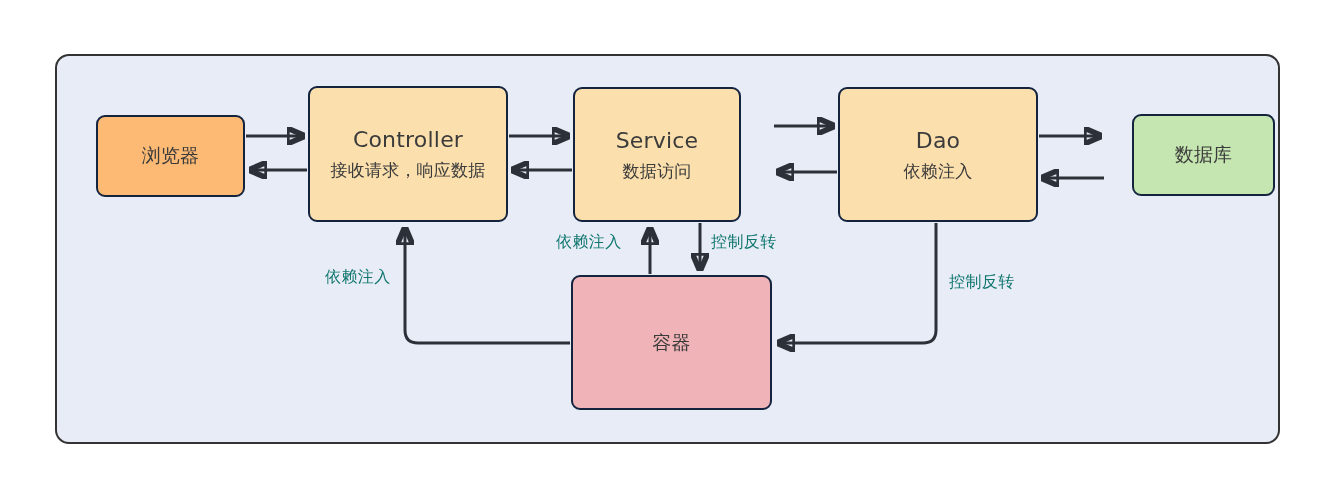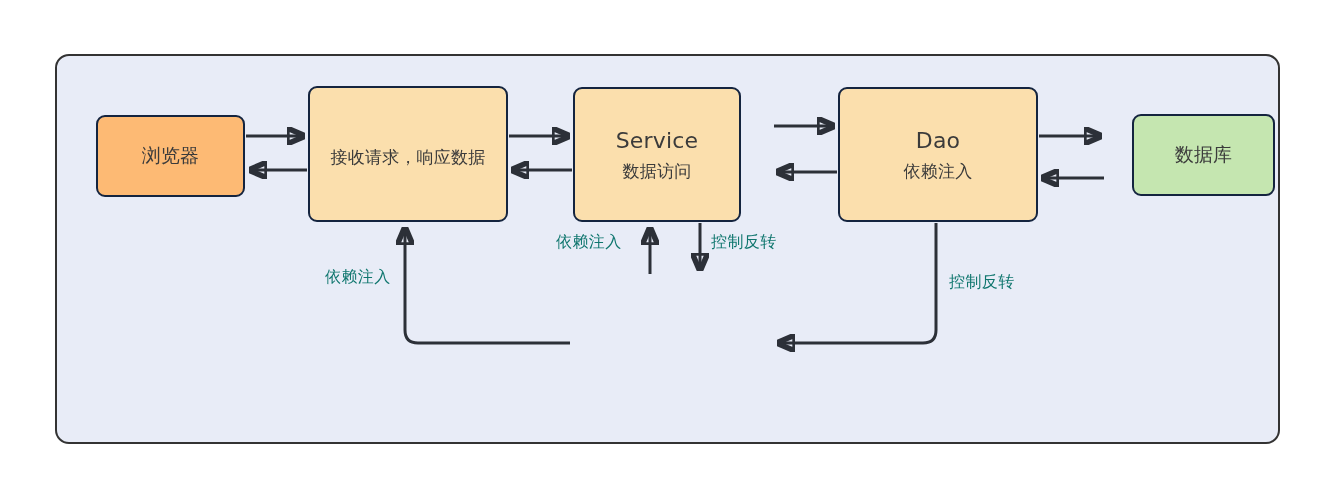--- a/index.html
+++ b/index.html
@@ -94,36 +94,40 @@
     <line x1="700" y1="223" x2="700" y2="270" marker-end="url(#ah)"></line>
 
     <path d="M 936 223 L 936 330 Q 936 343 923 343 L 778 343" marker-end="url(#ah)"></path>
   </svg>
 
   <div class="node" id="node-browser" style="background: #fdba74;">
     <span class="only">浏览器</span>
   </div>
 
   <div class="node" id="node-controller" style="background: rgb(251, 223, 173);">
+    <span class="title">Controller</span>
     <span class="sub">接收请求，响应数据</span>
   </div>
 
   <div class="node" id="node-service" style="background: rgb(251, 223, 173);">
     <span class="title">Service</span>
     <span class="sub">数据访问</span>
   </div>
 
   <div class="node" id="node-dao" style="background: rgb(251, 223, 173);">
     <span class="title">Dao</span>
     <span class="sub">依赖注入</span>
   </div>
 
   <div class="node" id="node-database" style="background: rgb(197, 230, 176); margin-left: 27px;">
     <span class="only">数据库</span>
   </div>
 
+  <div class="node" id="node-container" style="background: rgb(240, 180, 184);">
+    <span class="only">容器</span>
+  </div>
 
   <span class="elabel" id="label-di-controller">依赖注入</span>
   <span class="elabel" id="label-di-service">依赖注入</span>
   <span class="elabel" id="label-ioc-service">控制反转</span>
   <span class="elabel" id="label-ioc-dao">控制反转</span>
 
 </div>
 
 </body></html>

